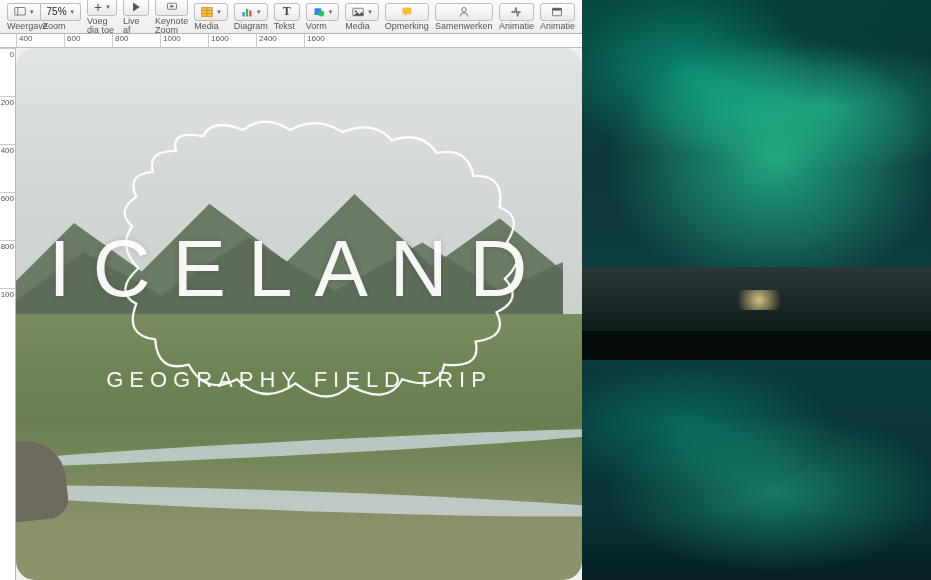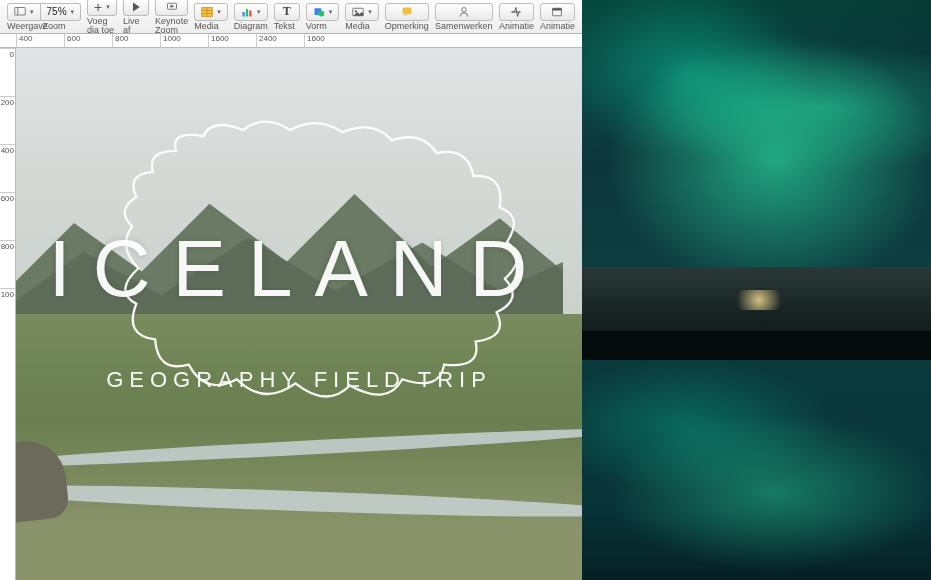--- a/index.html
+++ b/index.html
@@ -18,21 +18,21 @@
   .zoom-pair { display:flex; }
   .zoom-pair .tb-btn:first-child{border-top-right-radius:0;border-bottom-right-radius:0;}
   .zoom-pair .tb-btn:last-child{border-top-left-radius:0;border-bottom-left-radius:0;border-left:none;}
   
   .ruler-h { height: 14px; background:#fff; border-bottom:1px solid #bbb; display:flex; align-items:flex-end; font-size:8px; color:#555; overflow:hidden; padding-left:16px;}
   .ruler-h span{width:48px; flex:0 0 48px; text-align:left; border-left:1px solid #ccc; padding-left:2px; height:100%; display:flex; align-items:flex-start;}
   .editor { flex:1; display:flex; overflow:hidden; }
   .ruler-v { width:16px; background:#fff; border-right:1px solid #bbb; display:flex; flex-direction:column; font-size:8px; color:#555;}
   .ruler-v span{height:48px; flex:0 0 48px; border-top:1px solid #ccc; padding:1px 1px 0 0; text-align:right;}
   
-  .canvas { flex:1; position:relative; overflow:hidden; }
+  .canvas { flex:1; position:relative; overflow:hidden;border-radius:19px; }
   .slide-bg { position:absolute; inset:0; }
   .sky { position:absolute; top:0; left:0; right:0; height:60%; background:linear-gradient(#e0e4e4,#d4d9d6 40%,#c8cec8);}
   .mtn-shape{position:absolute; top:22%; left:0; right:0; height:40%;}
   .plains { position:absolute; top:50%; left:0; right:0; bottom:0; background:linear-gradient(#7a8c5f 0%, #6f8454 20%, #6a7e4f 40%, #8a936a 80%);}
   .rivers { position:absolute; top:72%; left:0; right:0; bottom:0; }
   .rivers::before, .rivers::after{content:"";position:absolute;left:-10%;right:-10%;height:14px;background:rgba(205,215,220,0.8);border-radius:50%;}
   .rivers::before{top:10px; transform:rotate(-3deg);}
   .rivers::after{top:60px; height:20px; transform:rotate(2deg);}
   .rock{position:absolute; left:-10px; bottom:60px; width:60px;height:80px; background:#6c6a5a; border-radius:10px 40px 20px 6px; transform:rotate(-6deg);}
   .outline { position:absolute; top:50px; left:16%; width:74%; height:64%; }

